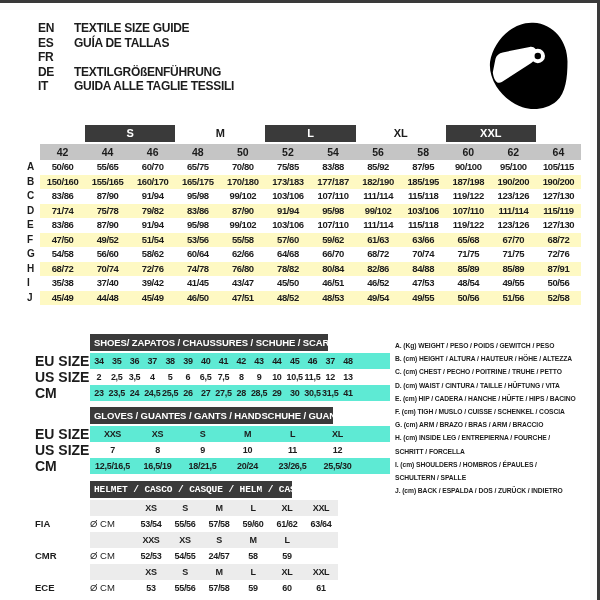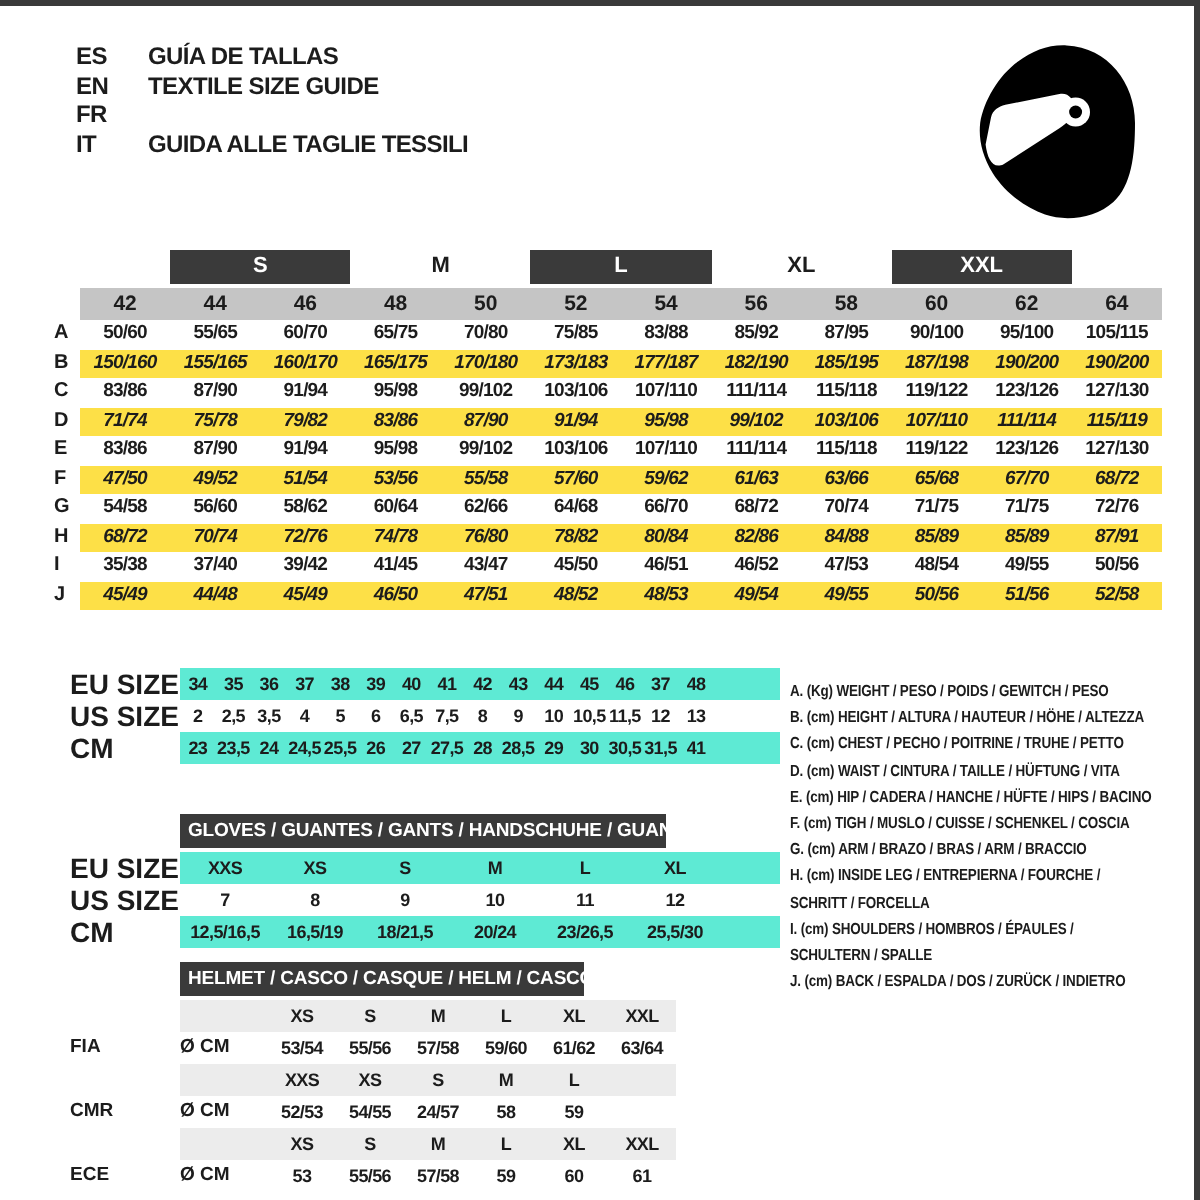--- a/index.html
+++ b/index.html
@@ -22,70 +22,74 @@
   .mt-row { display:grid; grid-template-columns:13px repeat(12,1fr); }
   .mt-grouprow { height:17px; margin-bottom:2px; }
   .mt-group { font-size:11px; font-weight:bold; text-align:center; line-height:17px; }
   .mt-group.bar { background:#3a3a3a; color:#fff; }
   .mt-numrow { height:16px; }
   .mt-num { background:#c5c5c5; font-size:10.5px; font-weight:bold; text-align:center; line-height:16px; }
   .mt-datarow { height:14.5px; }
   .mt-label { font-size:10px; font-weight:bold; line-height:14.5px; text-align:left; }
   .mt-numrow .mt-label { line-height:16px; }
   .mt-cell { font-size:9.5px; font-weight:bold; text-align:center; line-height:14.5px; letter-spacing:-0.4px; white-space:nowrap; }
-  .mt-datarow.stripe .mt-cell { background:#fde047;font-style:italic; }
+  .mt-datarow.stripe .mt-cell { background:#fef9c3; }
 
   
   .sub { position:absolute; left:35px; }
   .shoes  { top:331px; }
   .gloves { top:404px; }
   .helmet { top:478px; }
   .sub-title { margin-left:55px; height:17px; background:#3a3a3a; color:#fff; font-size:9.5px;
                font-weight:bold; line-height:17px; padding-left:4px; letter-spacing:-0.1px;
                white-space:nowrap; margin-bottom:2px; }
   .shoes .sub-title { width:238px; }
   .gloves .sub-title { width:243px; }
-  .helmet .sub-title { width:202px; }
+  .helmet .sub-title { width:202px;font-family:Liberation Mono, monospace; }
   .sub-row { display:flex; height:16px; }
   .sub-label { width:55px; font-size:14px; font-weight:bold; line-height:16px; white-space:nowrap; }
   .sub-cells { display:grid; width:300px; }
   .shoes .sub-cells { grid-template-columns:repeat(15,17.8px); }
   .gloves .sub-cells { grid-template-columns:repeat(6,45px); }
   .sub-cell { font-size:9px; font-weight:bold; text-align:center; line-height:16px; letter-spacing:-0.3px; white-space:nowrap; }
   .sub-row.stripe .sub-cells { background:#5eead4; }
 
   
   .helmet-row { display:flex; height:16px; }
   .helmet-label { width:55px; font-size:9.5px; font-weight:bold; line-height:16px; }
   .helmet-strip { display:flex; width:248px; }
-  .helmet-unit { width:44px; font-size:9.5px; font-weight:bold; line-height:16px; }
+  .helmet-unit { width:44px; font-size:9.5px; font-weight:normal; line-height:16px; }
   .helmet-cells { display:grid; grid-template-columns:repeat(6,34px); width:204px; }
   .helmet-row.sizes .helmet-strip { background:#ececec; }
 
   
   .legend { position:absolute; left:395px; top:336px; width:202px; }
   .legend-line { white-space:nowrap; font-size:8px; font-weight:bold; line-height:13.2px;
                  transform:scaleX(0.84); transform-origin:0 50%; letter-spacing:-0.1px; }
 </style>
 </head>
 <body>
 
 <div class="page">
 
   <header class="lang-header">
       <div class="lang-row">
+        <span class="lang-code">EN</span>
+        <span class="lang-text">TEXTILE SIZE GUIDE</span>
+      </div>
+      <div class="lang-row">
         <span class="lang-code">ES</span>
         <span class="lang-text">GUÍA DE TALLAS</span>
       </div>
       <div class="lang-row">
-        <span class="lang-code">EN</span>
-        <span class="lang-text">TEXTILE SIZE GUIDE</span>
+        <span class="lang-code">FR</span>
       </div>
       <div class="lang-row">
-        <span class="lang-code">FR</span>
+        <span class="lang-code">DE</span>
+        <span class="lang-text">TEXTILGRÖßENFÜHRUNG</span>
       </div>
       <div class="lang-row">
         <span class="lang-code">IT</span>
         <span class="lang-text">GUIDA ALLE TAGLIE TESSILI</span>
       </div>
     </header>
 
   <div class="helmet-icon">
     <svg viewBox="0 0 100 100" xmlns="http://www.w3.org/2000/svg" aria-hidden="true">
       <path d="M57 3 C80 4 95 24 95 46 C95 64 93 81 83 90 C73 99 57 101 45 97 C34 93 23 85 16 74 C10 64 8 55 9 46 C11 34 19 20 30 12 C38 6 47 2.5 57 3 Z" fill="#000"></path>
@@ -266,20 +270,21 @@
         <div class="mt-cell">48/53</div>
         <div class="mt-cell">49/54</div>
         <div class="mt-cell">49/55</div>
         <div class="mt-cell">50/56</div>
         <div class="mt-cell">51/56</div>
         <div class="mt-cell">52/58</div>
       </div>
     </section>
 
   <section class="sub shoes">
+    <div class="sub-title">SHOES/ ZAPATOS / CHAUSSURES / SCHUHE / SCARPE</div>
     <div>
         <div class="sub-row stripe">
           <div class="sub-label">EU SIZE</div>
           <div class="sub-cells">
             <div class="sub-cell">34</div>
             <div class="sub-cell">35</div>
             <div class="sub-cell">36</div>
             <div class="sub-cell">37</div>
             <div class="sub-cell">38</div>
             <div class="sub-cell">39</div>

